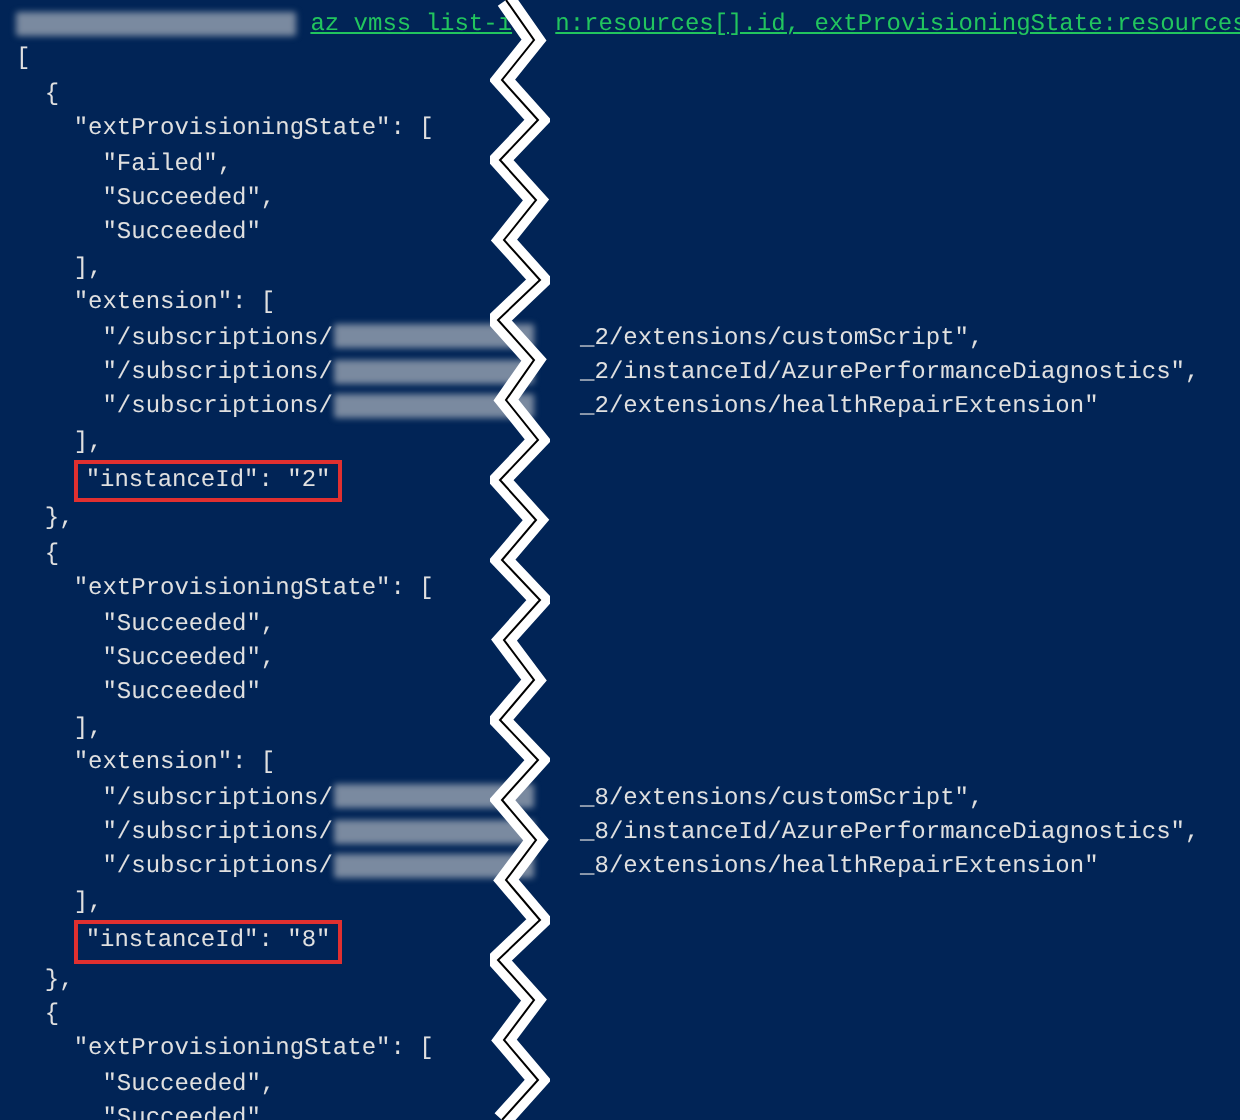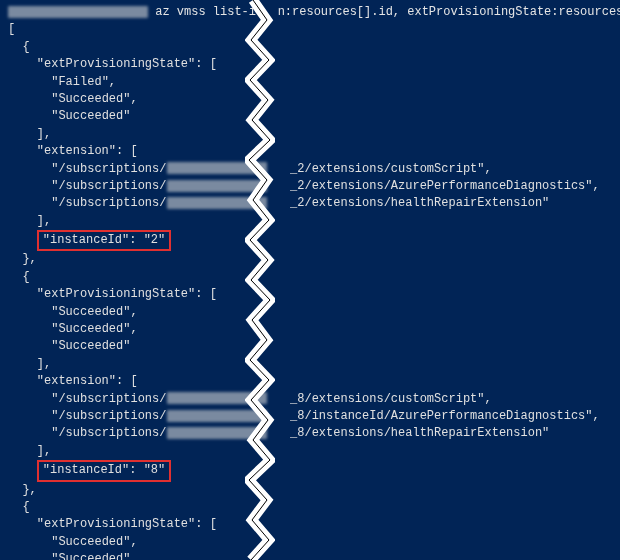--- a/index.html
+++ b/index.html
@@ -20,21 +20,21 @@
       display: inline-block;
       background: #7a8aa0;
       color: transparent;
       height: 12px;
       vertical-align: middle;
       filter: blur(1.5px);
       border-radius: 1px;
     }
     .prompt-blur { width: 140px; }
     .path-blur { width: 100px; margin: 0 1px; }
-    .cmd-text { color: #e5e5e5; }
+    .cmd-text { color: #22c55e; text-decoration: underline; }
     .highlight-box {
       border: 2px solid #e03030;
       padding: 0 4px;
       display: inline-block;
     }
     .tear {
       position: absolute;
       top: 0;
       left: 245px;
       width: 30px;
@@ -53,21 +53,21 @@
   <div class="line">[</div>
 
   <div class="line">  <span>{</span></div>
   <div class="line">    <span>"extProvisioningState": [</span></div>
   <div class="line">      <span>"Failed",</span></div>
   <div class="line">      <span>"Succeeded",</span></div>
   <div class="line">      <span>"Succeeded"</span></div>
   <div class="line">    <span>],</span></div>
   <div class="line">    <span>"extension": [</span></div>
   <div class="line">      <span>"/subscriptions/</span><span class="path-blur"></span>   <span>_2/extensions/customScript",</span></div>
-  <div class="line">      <span>"/subscriptions/</span><span class="path-blur"></span>   <span>_2/extensions/AzurePerformanceDiagnostics",</span></div>
+  <div class="line">      <span>"/subscriptions/</span><span class="path-blur"></span>   <span>_2/instanceId/AzurePerformanceDiagnostics",</span></div>
   <div class="line">      <span>"/subscriptions/</span><span class="path-blur"></span>   <span>_2/extensions/healthRepairExtension"</span></div>
   <div class="line">    <span>],</span></div>
   <div class="line">    <span class="highlight-box">"instanceId": "2"</span></div>
   <div class="line">  <span>},</span></div>
 
   <div class="line">  <span>{</span></div>
   <div class="line">    <span>"extProvisioningState": [</span></div>
   <div class="line">      <span>"Succeeded",</span></div>
   <div class="line">      <span>"Succeeded",</span></div>
   <div class="line">      <span>"Succeeded"</span></div>

